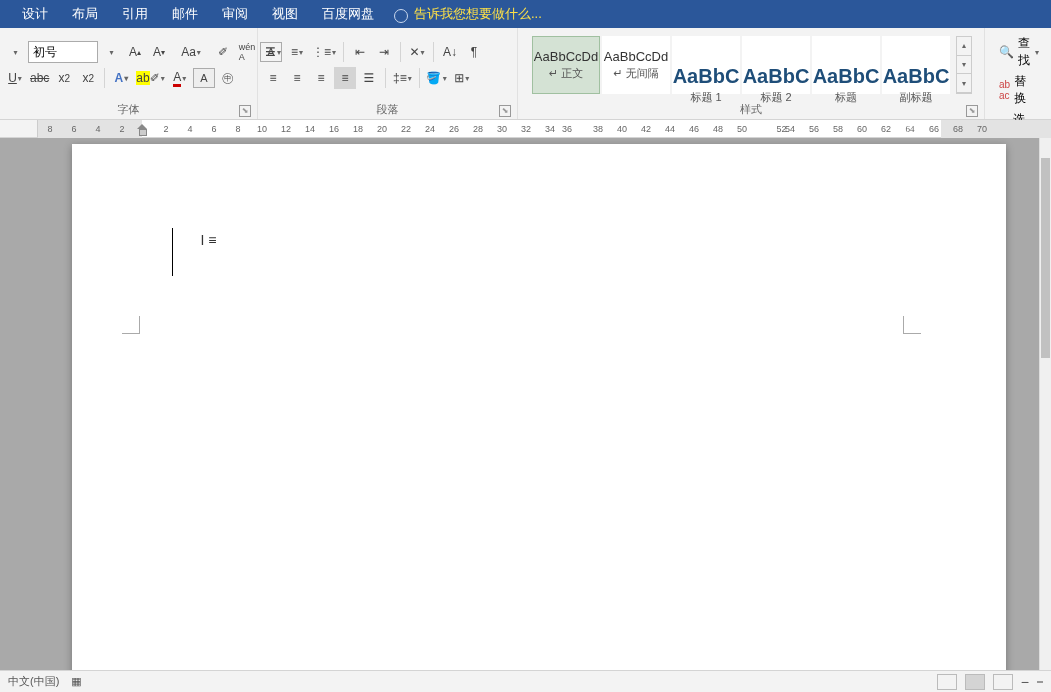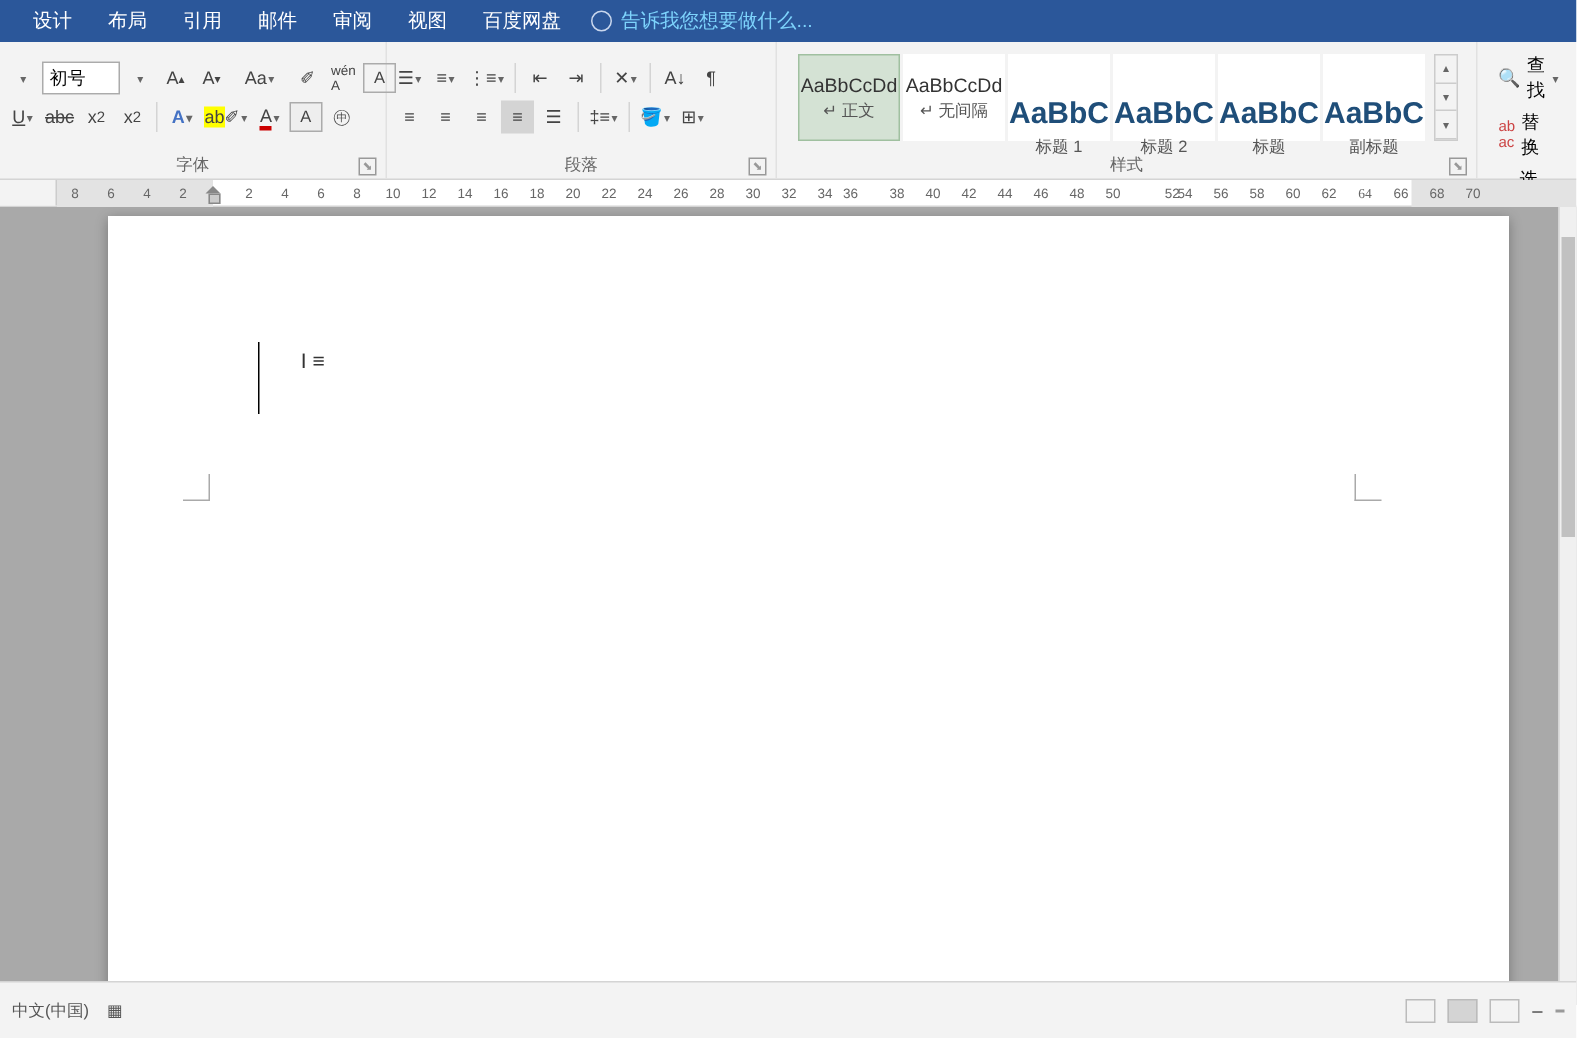--- a/index.html
+++ b/index.html
@@ -1,19 +1,19 @@
 <!DOCTYPE html>
 <html><head>
 <meta charset="utf-8">
 <style>
 *{margin:0;padding:0;box-sizing:border-box;font-family:"Microsoft YaHei","Segoe UI",sans-serif;}
 body{background:#fff;overflow:hidden;width:1051px;height:692px;position:relative;}
 .menubar{background:#2b579a;height:28px;display:flex;align-items:center;padding:1px 10px;color:#fff;font-size:13px;}
 .menubar .mi{padding:0 12px;cursor:pointer;height:28px;display:flex;align-items:center;}
-.menubar .tell{display:flex;align-items:center;color:#7dd3fc;margin-left:8px;}
+.menubar .tell{display:flex;align-items:flex-end;color:#fde047;margin-left:8px;}
 .menubar .bulb{width:14px;height:14px;margin-right:6px;border:1px solid #c9d7ee;border-radius:50%;position:relative;}
 .ribbon{height:92px;background:#f3f3f3;border-bottom:1px solid #d4d4d4;display:flex;}
 .group{border-right:1px solid #e1e1e1;display:flex;flex-direction:column;justify-content:space-between;padding:2px 4px 0;}
 .group .controls{flex:1;display:flex;flex-direction:column;justify-content:center;gap:4px;}
 .group .label{font-size:11px;color:#666;text-align:center;padding:2px 0;position:relative;}
 .group .launcher{position:absolute;right:2px;bottom:2px;width:12px;height:12px;border:1px solid #999;font-size:8px;line-height:10px;text-align:center;color:#999;}
 .row{display:flex;align-items:center;gap:2px;}
 .btn{height:22px;min-width:22px;display:flex;align-items:center;justify-content:center;font-size:12px;color:#444;cursor:pointer;padding:0 2px;}
 .dd{font-size:8px;color:#666;margin-left:1px;}
 select,input.combo{height:22px;border:1px solid #ababab;background:#fff;font-size:12px;padding:0 4px;}
@@ -37,21 +37,21 @@
 .indent-marker::before{content:"";position:absolute;left:0;top:0;border-left:5px solid transparent;border-right:5px solid transparent;border-bottom:5px solid #888;}
 .indent-marker::after{content:"";position:absolute;left:2px;top:5px;width:6px;height:5px;background:#ccc;border:1px solid #888;}
 .page{width:934px;background:#fff;margin-top:6px;box-shadow:0 2px 8px rgba(0,0,0,0.3);position:relative;min-height:900px;padding:60px 100px;}
 .crop-mark{position:absolute;width:18px;height:18px;}
 .crop-mark.tl{left:122px;top:178px;border-right:1px solid #aaa;border-bottom:1px solid #aaa;}
 .crop-mark.tr{right:130px;top:178px;border-left:1px solid #aaa;border-bottom:1px solid #aaa;}
 .doc-area-wrapper{position:absolute;top:138px;bottom:22px;left:0;right:0;background:#a9a9a9;}
 .page-holder{position:absolute;top:0;bottom:0;left:38px;right:12px;overflow:hidden;display:flex;justify-content:center;}
 .scrollbar-v{position:absolute;right:0;top:138px;bottom:22px;width:12px;background:#f0f0f0;border-left:1px solid #ddd;}
 .scrollbar-v .thumb{position:absolute;left:1px;right:1px;top:20px;height:200px;background:#c1c1c1;}
-.statusbar{position:absolute;bottom:0;left:0;right:0;height:38px;background:#f3f3f3;border-top:1px solid #d4d4d4;display:flex;align-items:center;justify-content:space-between;padding:0 8px;font-size:11px;color:#555;}
+.statusbar{position:absolute;bottom:0;left:0;right:0;height:22px;background:#f3f3f3;border-top:1px solid #d4d4d4;display:flex;align-items:center;justify-content:space-between;padding:0 8px;font-size:11px;color:#555;}
 .statusbar .right{display:flex;gap:8px;align-items:center;}
 .view-btn{width:20px;height:16px;border:1px solid #bbb;cursor:pointer;}
 .doc-text{font-size:42px;color:#6b3fa0;font-family:"SimSun","Microsoft YaHei";line-height:1.3;}
 .cursor-line{border-left:1px solid #000;height:48px;margin-top:24px;position:relative;}
 .text-cursor-icon{position:absolute;left:28px;top:4px;font-size:14px;color:#333;}
 </style>
 </head>
 <body>
 
 <div class="menubar">
@@ -69,21 +69,21 @@
 </div>
 
 <div class="ribbon">
 
   <div class="group" style="width:258px">
     <div class="controls">
       <div class="row">
         <div class="btn">
             <span class="dd">▾</span>
           </div>
-        <input class="combo" style="width: 52px;" value="初号">
+        <input class="combo" style="width: 70px;" value="初号">
         <div class="btn">
             <span class="dd">▾</span>
           </div>
         <div class="btn">A<sup style="font-size:8px">▴</sup></div>
         <div class="btn">A<sup style="font-size:8px">▾</sup></div>
         <div class="sep"></div>
         <div class="btn">Aa<span class="dd">▾</span></div>
         <div class="sep"></div>
         <div class="btn">✐</div>
         <div class="btn" style="font-size:9px">wén<br>A</div>

